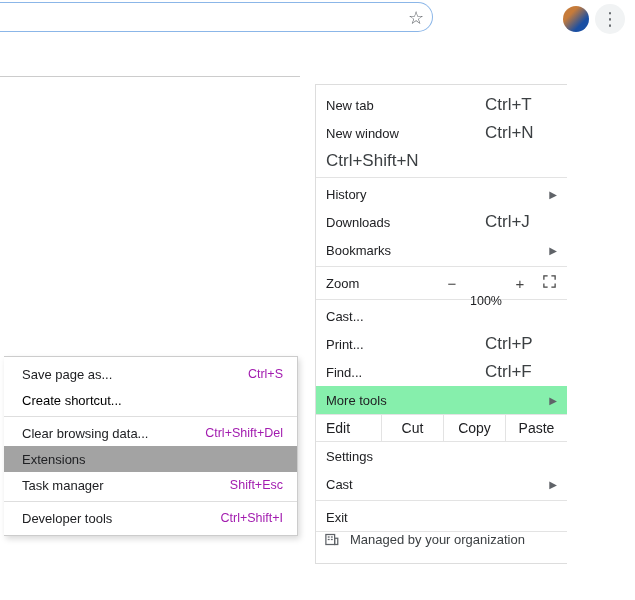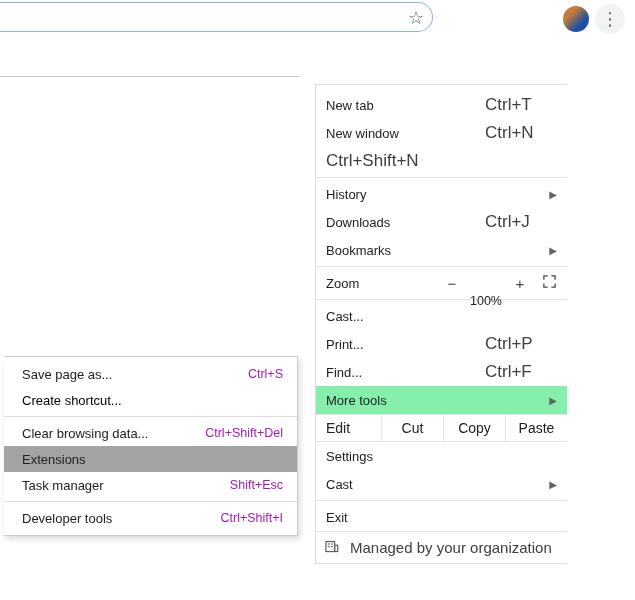--- a/index.html
+++ b/index.html
@@ -50,23 +50,23 @@
   .menu-short { color:#3c4043; font-size:17px; min-width:72px; }
   .menu-arrow { margin-left:6px; color:#5f6368; font-size:10px; width:10px; text-align:right;}
   .menu-sep { height:0; border-top:1px solid #e3e3e3; margin:2px 0;}
   .zoom-btn { width:26px; text-align:center; color:#444; font-size:15px;}
   .zoom-val { width:42px; text-align:center; font-size:12.5px;margin-top:36px;}
   .full-icon { width:24px; text-align:right; }
   .edit-row { display:flex; height:28px; border-top:1px solid #e3e3e3; border-bottom:1px solid #e3e3e3; }
   .edit-cell { flex:1; display:flex; align-items:center; justify-content:center; border-left:1px solid #e3e3e3; font-size:14px; }
   .edit-cell:first-child { border-left:none; justify-content:flex-start; padding-left:10px; flex:0.9;}
   .managed-row {
-    display:flex; align-items:center; height:32px;
+    display:flex; align-items:flex-start; height:32px;
     padding: 0 8px; color:#3c4043; border-top:1px solid #e3e3e3;
-    font-size:15px;
+    font-size:13px;
   }
   .managed-icon { width:18px; margin-right:8px; color:#5f6368; }
 
   
   .submenu {
     position: absolute; left: 4px; top: 356px; width: 294px;
     background:#fff; border:1px solid #ccc; border-left:none;
     font-size: 13px; color: #202124;
     box-shadow: 2px 3px 6px rgba(0,0,0,0.15);
     z-index: 5;

